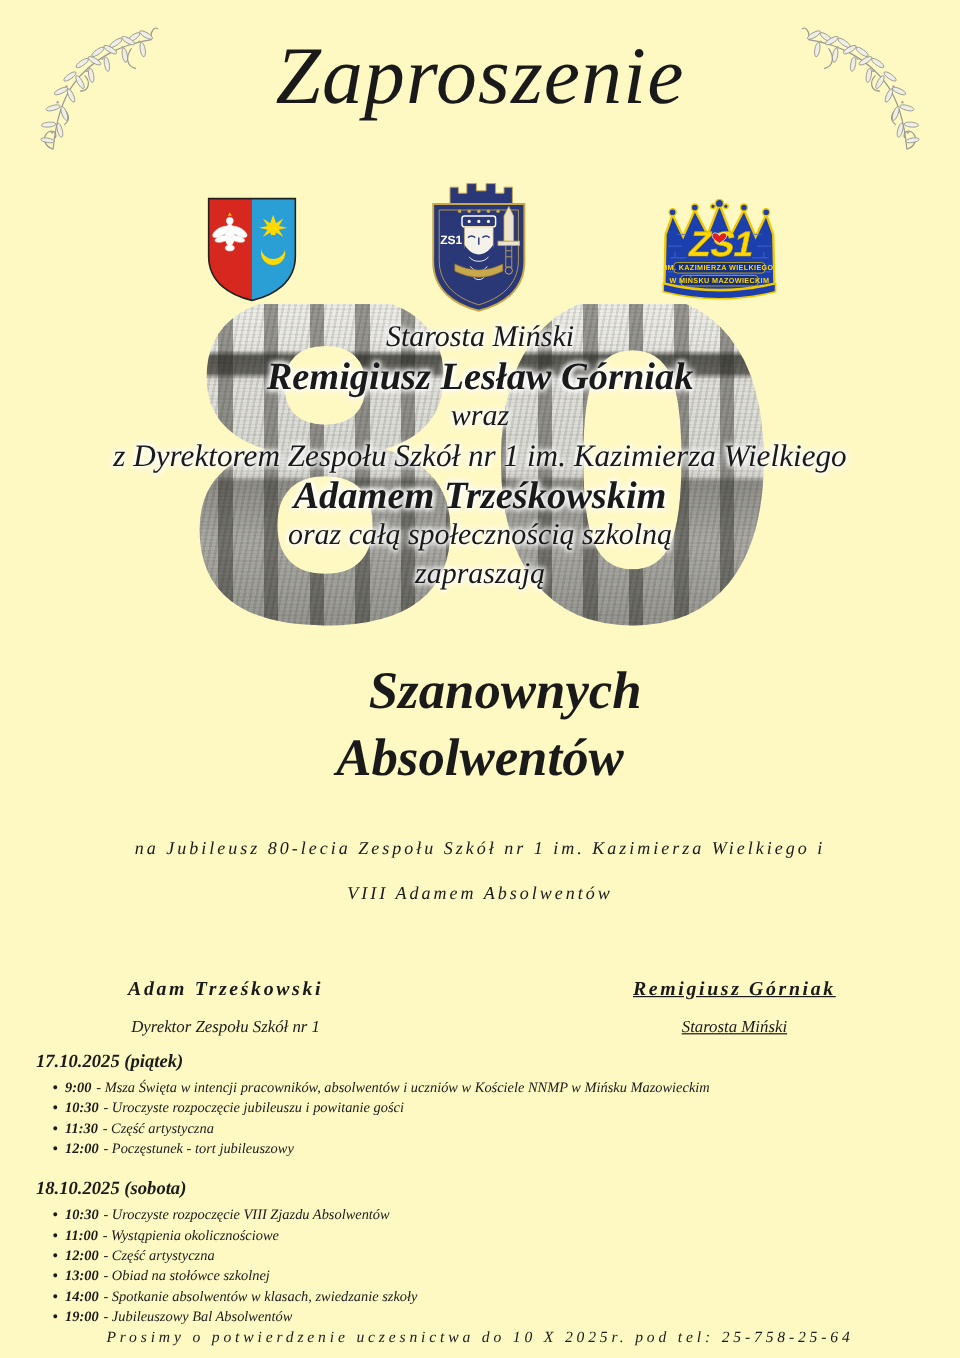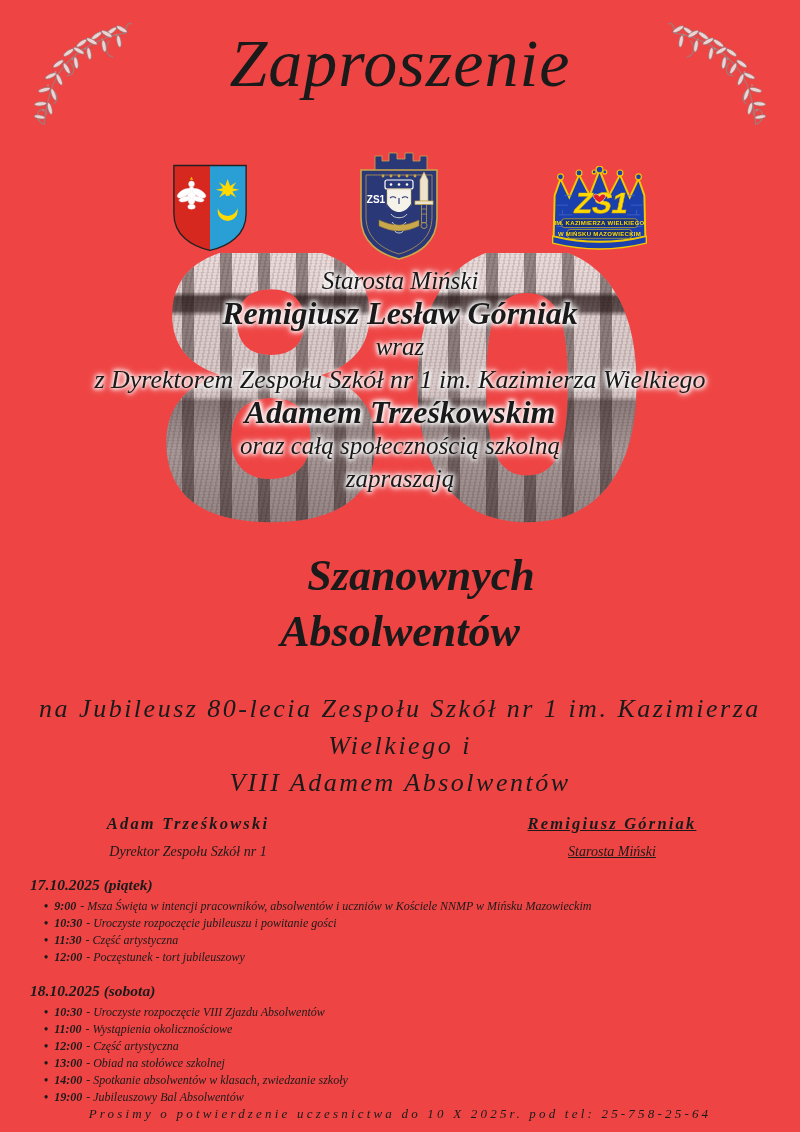--- a/index.html
+++ b/index.html
@@ -1,19 +1,19 @@
 <!DOCTYPE html>
 <html><head>
 <meta charset="utf-8">
 <style>
   * { margin:0; padding:0; box-sizing:border-box; }
   html,body { background:#ffffff; }
   .page {
     position:relative; width:800px; height:1132px; margin:0 auto;
-    background:#ef4444; overflow:hidden; color:#1a1a1a;
+    background:#fef9c3; overflow:hidden; color:#1a1a1a;
     font-family:"Liberation Serif", serif; font-style:italic;
   }
   
   .flourish { position:absolute; top:18px; width:112px; height:112px; opacity:.85; }
   .flourish.left  { left:20px; }
   .flourish.right { right:20px; transform:scaleX(-1); }
 
   
   .title {
     position:absolute; top:24px; left:0; right:0; text-align:center;
@@ -51,29 +51,29 @@
   .invite .ln.w{ font-size:26px; }
 
   
   .honoree { position:absolute; left:0; right:0; text-align:center;
              font-size:44px; font-weight:bold; font-style:italic; }
   .honoree.l1 { top:550px;margin-left:42px; }
   .honoree.l2 { top:606px; }
 
   
   .jubilee { position:absolute; top:690px; left:15px; right:15px; text-align:center;
-             font-size:26px; letter-spacing:2.5px; line-height:37px; }
+             font-size:15px; letter-spacing:2.5px; line-height:37px; }
 
   
   .sigs { position:absolute; top:814px; left:0; width:800px; }
   .sig  { position:absolute; width:280px; text-align:center; }
   .sig.left  { left:48px; }
   .sig.right { left:472px;text-decoration:underline; }
   .sig-name { font-size:16.5px; font-weight:bold; letter-spacing:2.2px; }
-  .sig-role { font-size:14px; margin-top:10px; }
+  .sig-role { font-size:14px; margin-top:15px; }
 
   
   .program { position:absolute; top:876px; left:30px; right:30px; }
   .prog-heading { text-align:center; font-size:17px; font-weight:bold; margin-bottom:9px; }
   .pg-date { font-size:15.5px; font-weight:bold; margin-bottom:4px; }
   .pg-item { font-size:12px; line-height:17px; margin-left:14px; }
   .pg-item::before { content:"•"; font-weight:bold; margin-right:6px; font-style:normal; }
   .pg-item .t { font-weight:bold; margin-right:4px; }
   .day2 { margin-top:16px; }
 

